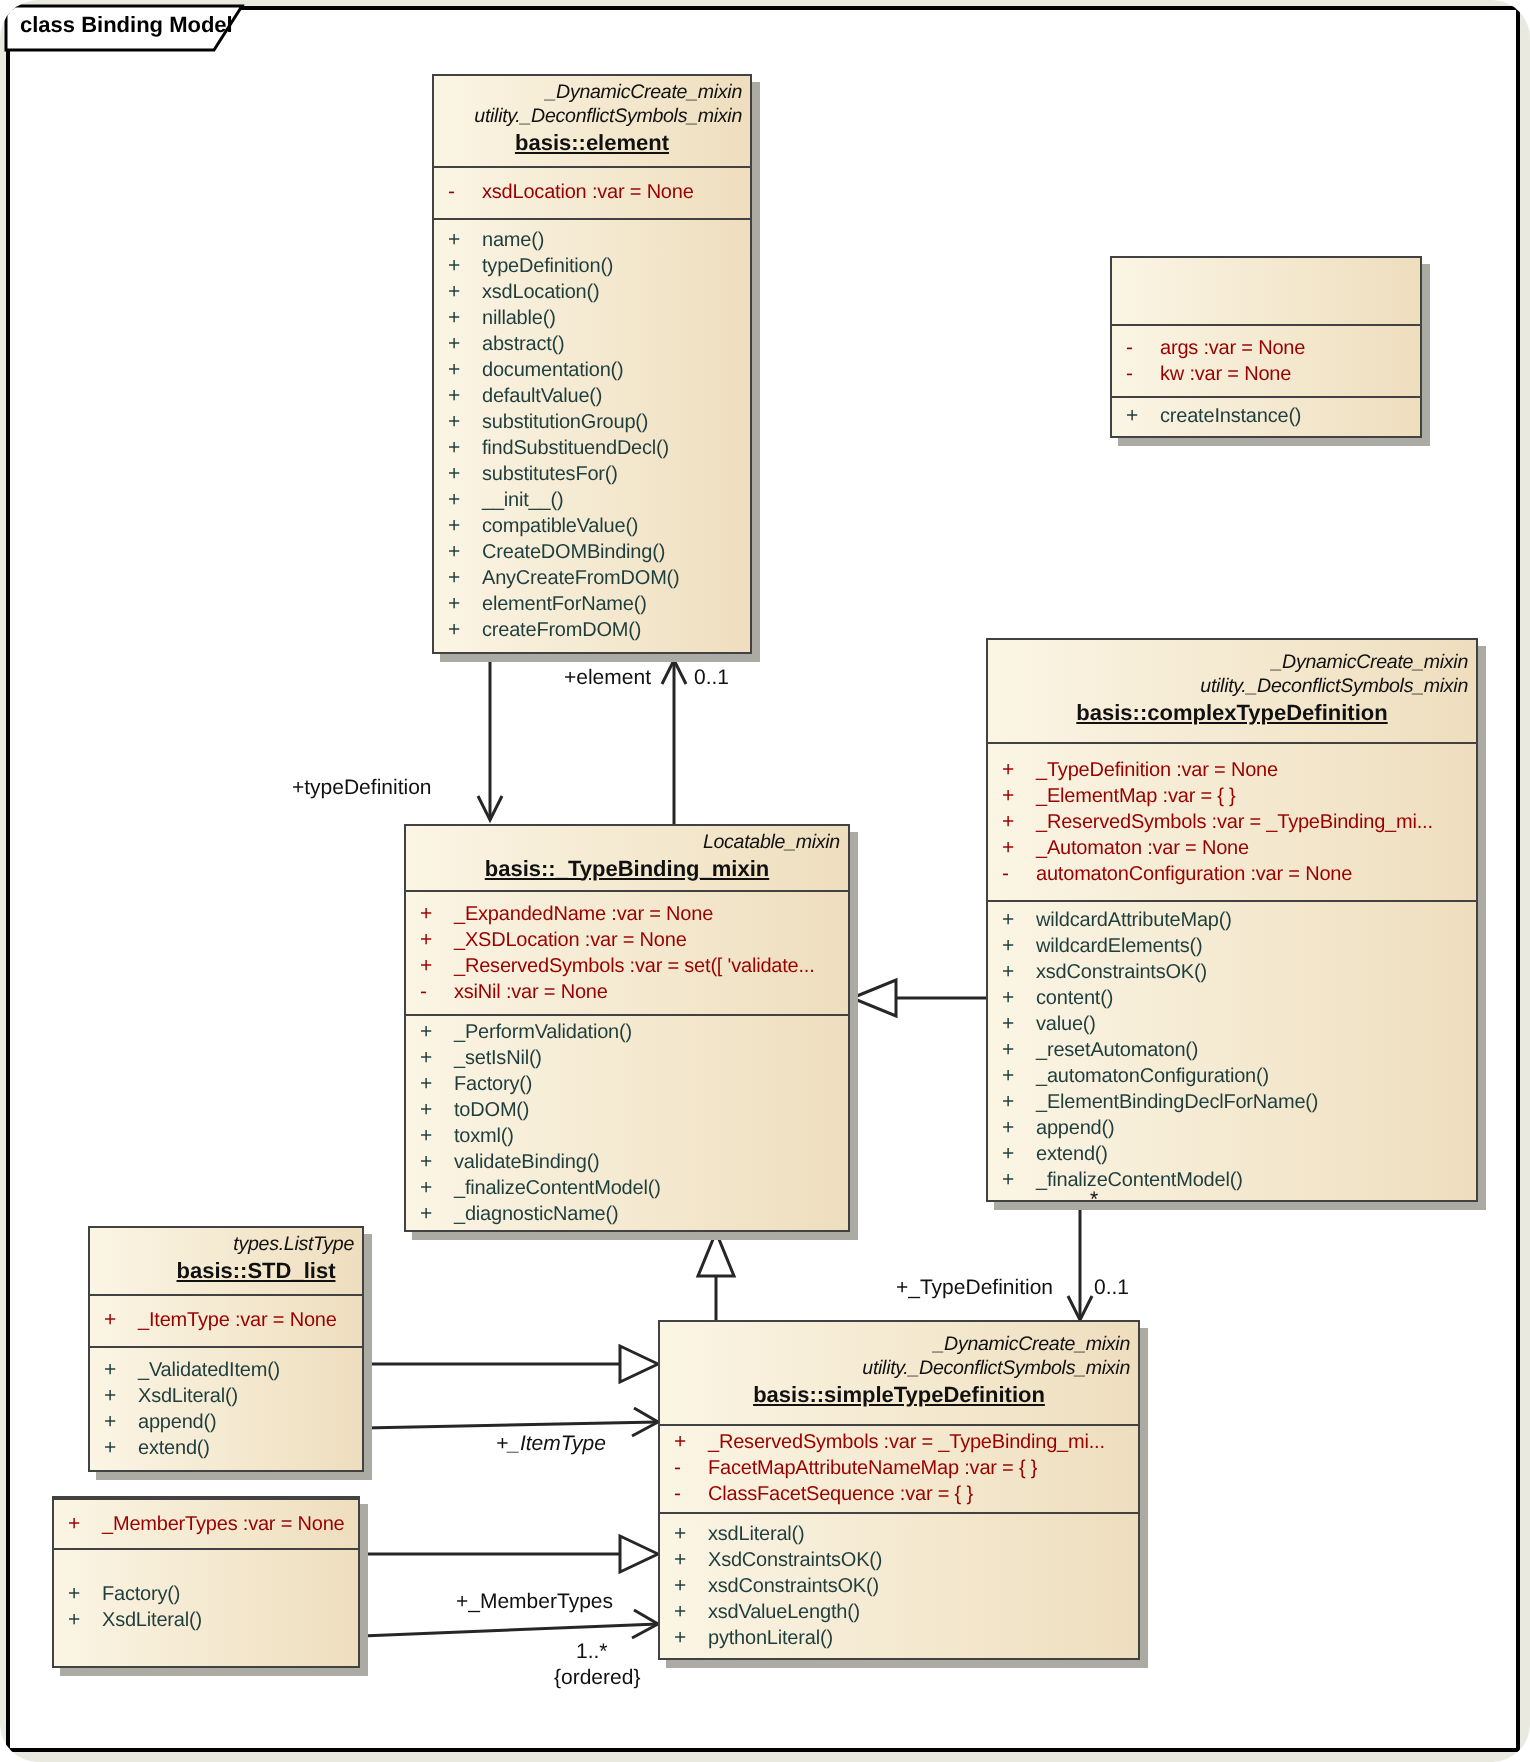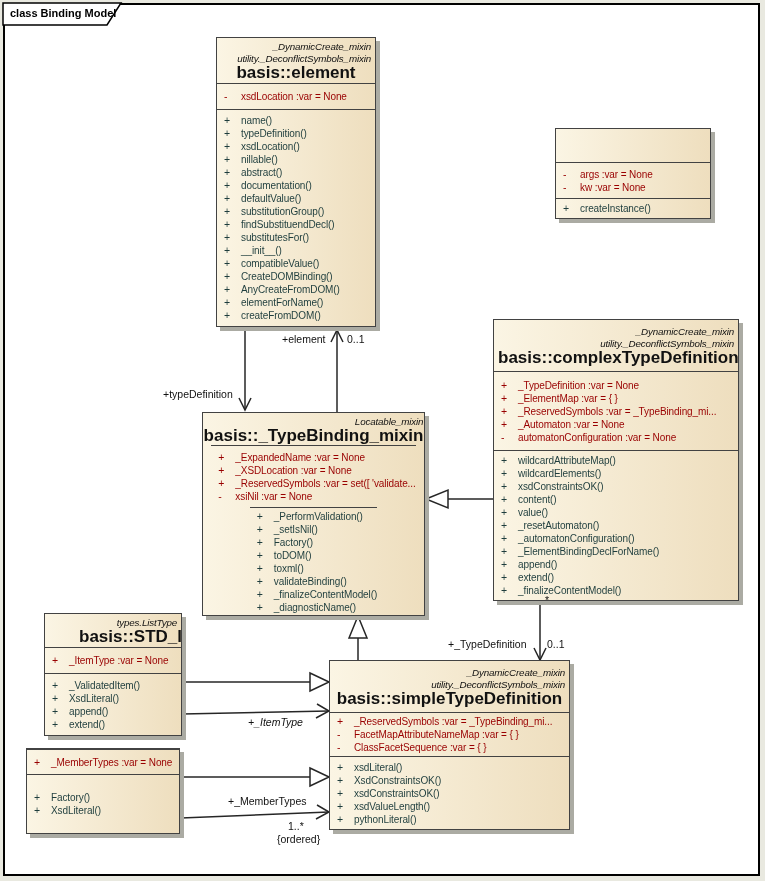--- a/index.html
+++ b/index.html
@@ -3,36 +3,36 @@
 <meta charset="utf-8">
 <style>
   :root{
     --page_bg:#E9E9E0; --canvas_bg:#FFFFFF; --frame_border:#000000;
     --box_border:#424242; --box_fill_left:#FBF5E4; --box_fill_right:#EEDEBE;
     --box_shadow:#ABABA3; --attr_text:#990000; --op_text:#1E3D3D;
     --name_text:#111111; --line:#262626;
   }
   html,body{margin:0;padding:0;}
   body{font-family:"Liberation Sans",sans-serif;}
-  #canvas{position:relative;width:765px;height:881px;background:var(--page_bg);overflow:hidden;}
+  #canvas{position:relative;width:765px;height:881px;background:var(--page_bg);overflow:hidden;border-radius:19px;}
   #frame{position:absolute;left:3px;top:3px;width:757px;height:873px;box-sizing:border-box;
          border:2px solid var(--frame_border);background:var(--canvas_bg);z-index:0;}
   #tab-svg{position:absolute;left:0;top:0;z-index:2;}
   #frame-title{position:absolute;left:10px;top:7px;font-size:11px;font-weight:bold;color:#000;z-index:3;white-space:nowrap;}
   svg.connectors{position:absolute;left:0;top:0;z-index:1;}
   svg.connectors line{stroke:var(--line);stroke-width:1.5;}
   svg.connectors path.open-arrow{stroke:var(--line);stroke-width:1.5;fill:none;}
   svg.connectors polygon.tri{stroke:var(--line);stroke-width:1.5;fill:#FFFFFF;}
   .uml-class{position:absolute;box-sizing:border-box;display:flex;flex-direction:column;
      border:1.5px solid var(--box_border);
      background:linear-gradient(90deg,var(--box_fill_left),var(--box_fill_right));
      box-shadow:4px 4px 0 var(--box_shadow);z-index:2;}
   .hdr{display:flex;flex-direction:column;justify-content:center;padding:1px 4px;box-sizing:border-box;overflow:hidden;}
   .stereo{font-size:9.8px;font-style:italic;line-height:12px;text-align:right;color:var(--name_text);white-space:nowrap;letter-spacing:-0.15px;}
-  .cname{font-size:17px;font-weight:bold;line-height:15px;text-align:center;color:var(--name_text);white-space:nowrap;}
+  .cname{font-size:11px;font-weight:bold;line-height:15px;text-align:center;color:var(--name_text);white-space:nowrap;text-decoration:underline;}
   .attrs,.ops{border-top:1.5px solid var(--box_border);display:flex;flex-direction:column;justify-content:center;box-sizing:border-box;overflow:hidden;}
   .ops{flex:1;}
   .attrs .member{color:var(--attr_text);}
   .ops .member{color:var(--op_text);}
   .member{display:flex;align-items:baseline;line-height:13px;padding-left:7px;white-space:nowrap;overflow:hidden;}
   .vis{width:17px;flex:0 0 17px;font-size:10.5px;}
   .mtext{font-size:10px;letter-spacing:-0.1px;}
   .clabel{position:absolute;font-size:10.5px;color:#111;z-index:3;white-space:nowrap;}
 </style>
 </head>
@@ -258,21 +258,21 @@
           <span class="vis">+</span>
           <span class="mtext">extend()</span>
         </div>
         <div class="member">
           <span class="vis">+</span>
           <span class="mtext">_finalizeContentModel()</span>
         </div>
       </div>
   </div>
 
-  <div class="uml-class" style="left:202px;top:412px;width:223px;height:204px;align-items:center;">
+  <div class="uml-class" style="left:202px;top:412px;width:223px;height:204px;">
     <div class="hdr" style="height:32px;">
       <div class="stereo">Locatable_mixin</div>
       <div class="cname">basis::_TypeBinding_mixin</div>
     </div>
     <div class="attrs" style="height:62px;">
         <div class="member">
           <span class="vis">+</span>
           <span class="mtext">_ExpandedName  :var = None</span>
         </div>
         <div class="member">
@@ -413,21 +413,21 @@
         </div>
         <div class="member">
           <span class="vis">+</span>
           <span class="mtext">pythonLiteral()</span>
         </div>
       </div>
   </div>
 
   <span class="clabel" style="left:282px;top:333px;">+element</span>
   <span class="clabel" style="left:347px;top:333px;">0..1</span>
-  <span class="clabel" style="left:163px;top:388px;">+typeDefinition</span>
+  <span class="clabel" style="left:146px;top:388px;">+typeDefinition</span>
   <span class="clabel" style="left:545px;top:594px;">*</span>
   <span class="clabel" style="left:448px;top:638px;">+_TypeDefinition</span>
   <span class="clabel" style="left:547px;top:638px;">0..1</span>
   <span class="clabel" style="left:248px;top:716px;font-style:italic;">+_ItemType</span>
   <span class="clabel" style="left:228px;top:795px;">+_MemberTypes</span>
   <span class="clabel" style="left:288px;top:820px;">1..*</span>
   <span class="clabel" style="left:277px;top:833px;">{ordered}</span>
 
 </div>
 

